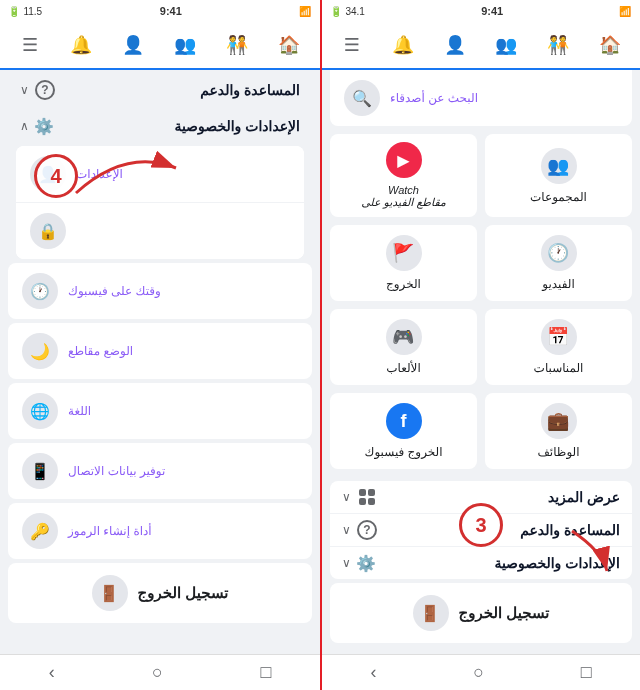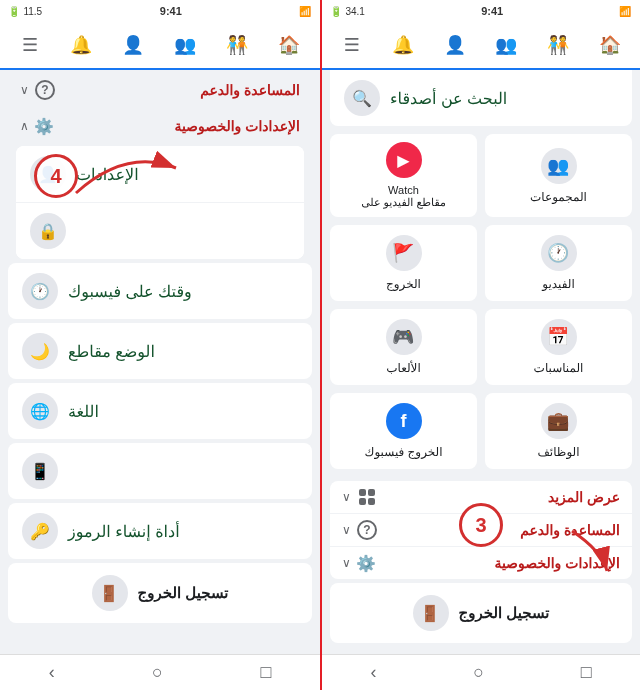--- a/index.html
+++ b/index.html
@@ -72,21 +72,21 @@
       background: #f0f2f5;
       padding: 6px 12px;
       display: flex;
       align-items: center;
       justify-content: space-between;
       cursor: pointer;
     }
     .section-header-text {
       font-size: 14px;
       font-weight: 600;
-      color: #b91c1c;
+      color: #0f172a;
       direction: rtl;
     }
     .section-header-left {
       display: flex;
       align-items: center;
       gap: 6px;
     }
     .chevron {
       font-size: 12px;
       color: #65676b;
@@ -121,22 +121,22 @@
       align-items: center;
       justify-content: flex-end;
       gap: 10px;
       margin-bottom: 1px;
       cursor: pointer;
       direction: rtl;
     }
     .menu-item:first-child { border-radius: 8px 8px 0 0; }
     .menu-item:last-child { border-radius: 0 0 8px 8px; }
     .menu-item-text {
-      font-size: 16px;
-      color: #14532d;
+      font-size: 12px;
+      color: #8b5cf6;
       direction: rtl;
       text-align: center;
     }
     .menu-item-icon {
       width: 36px;
       height: 36px;
       border-radius: 50%;
       background: #e4e6eb;
       display: flex;
       align-items: center;
@@ -393,20 +393,21 @@
       <span class="menu-item-text">الوضع مقاطع</span>
       <div class="menu-item-icon">🌙</div>
     </div>
 
     <div class="standalone-item">
       <span class="menu-item-text">اللغة</span>
       <div class="menu-item-icon">🌐</div>
     </div>
 
     <div class="standalone-item">
+      <span class="menu-item-text">توفير بيانات الاتصال</span>
       <div class="menu-item-icon">📱</div>
     </div>
 
     <div class="standalone-item">
       <span class="menu-item-text">أداة إنشاء الرموز</span>
       <div class="menu-item-icon">🔑</div>
     </div>
 
     <div class="logout-item">
       <span class="logout-text">تسجيل الخروج</span>
@@ -451,21 +452,21 @@
       <div class="menu-item-icon">🔍</div>
     </div>
 
     <div class="grid-section">
 
       <div class="grid-row">
 
         <div class="grid-item watch-item">
           <div class="grid-item-icon" style="background:#f02849; color:#fff; font-size:16px;">▶</div>
           <div class="grid-item-text">
-            <div style="white-space:pre-wrap;font-size:11px;">Watch
+            <div style="white-space:pre-wrap;font-size:11px;font-style:italic;">Watch
 مقاطع الفيديو على</div>
           </div>
         </div>
 
         <div class="grid-item">
           <div class="grid-item-icon" style="background:#e4e6eb;">👥</div>
           <div class="grid-item-text">المجموعات</div>
         </div>
       </div>
 

